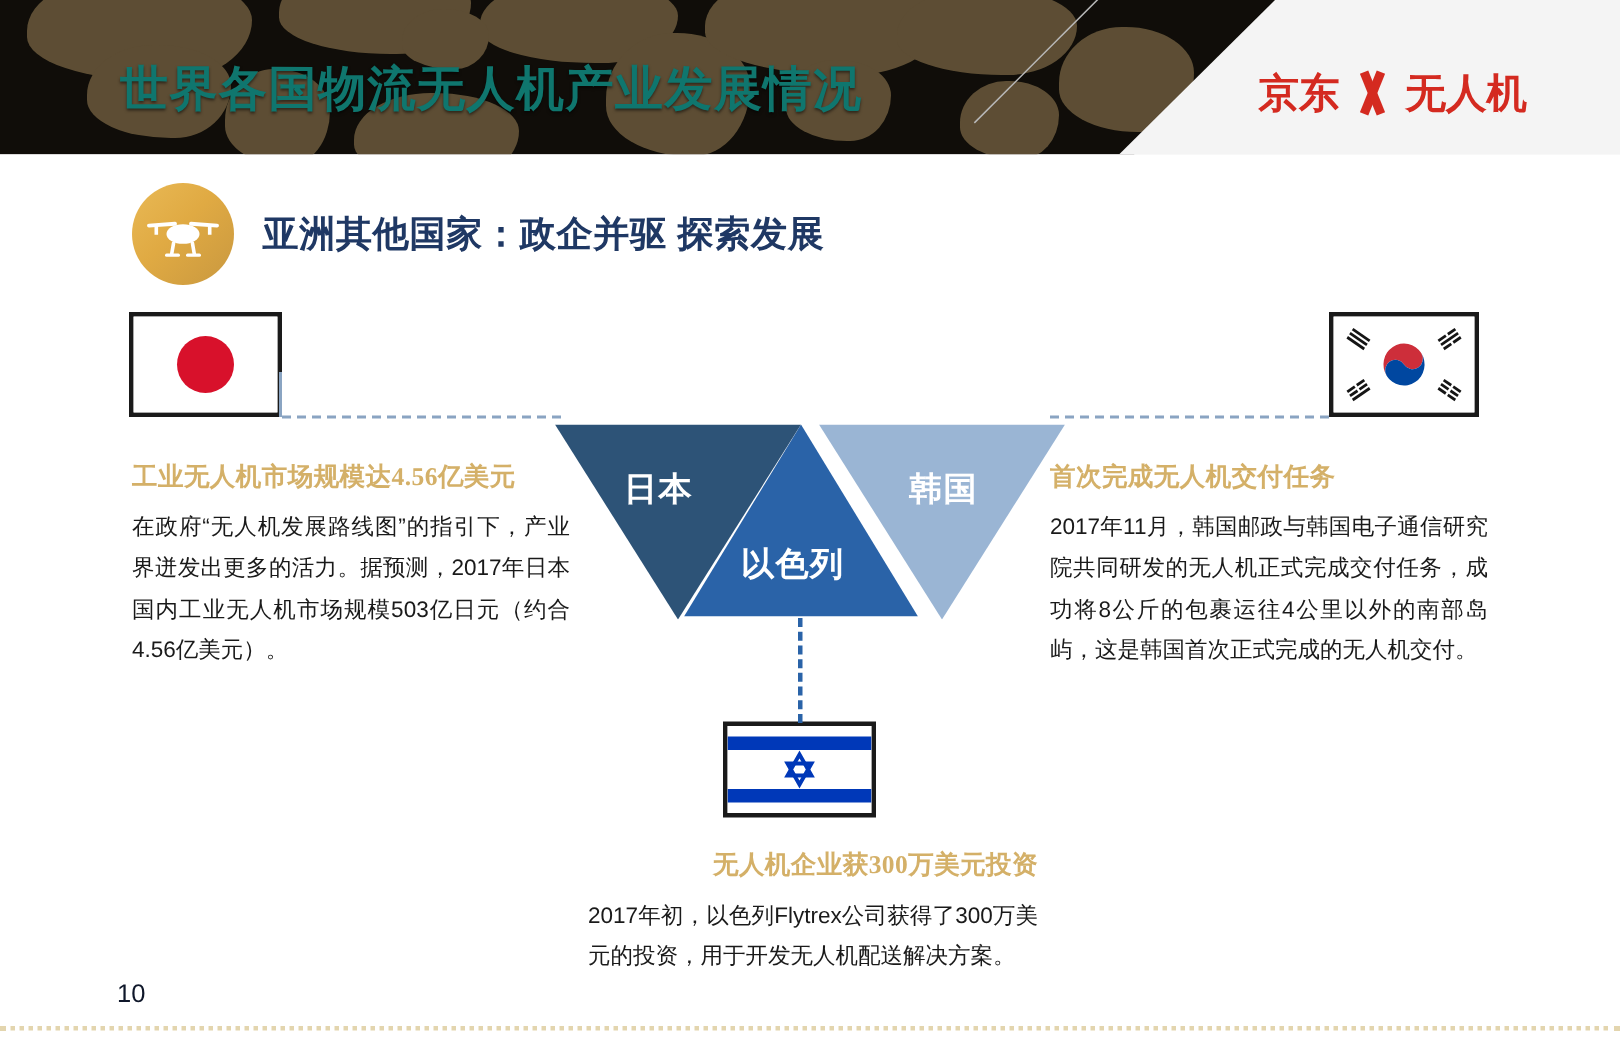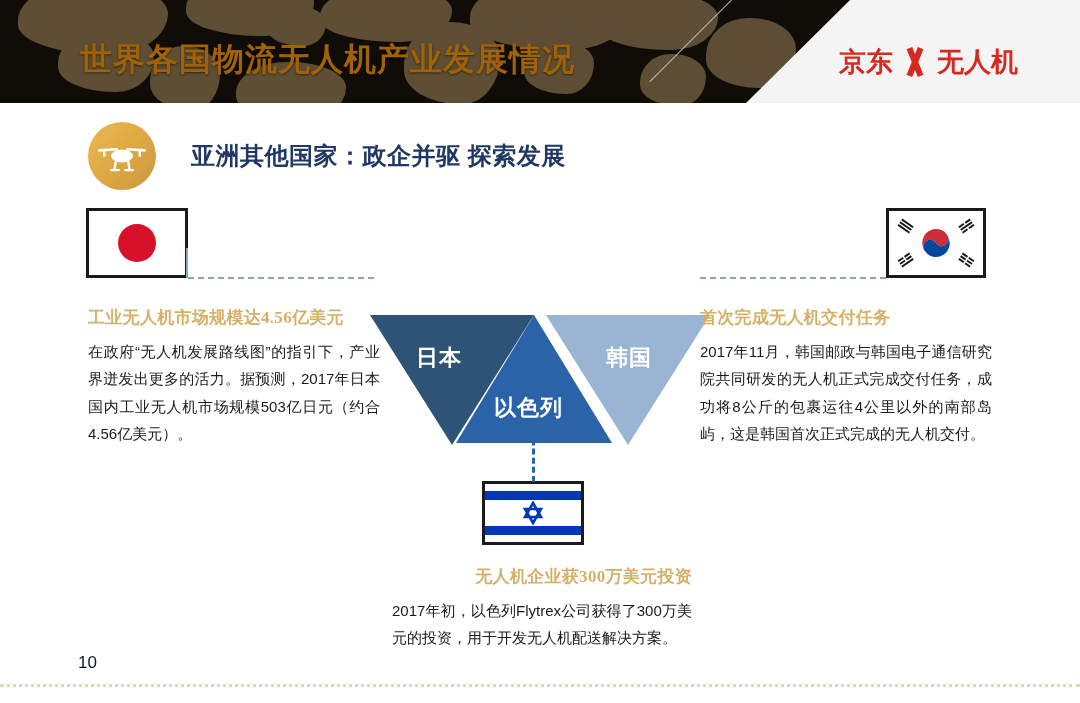--- a/index.html
+++ b/index.html
@@ -29,21 +29,21 @@
     position:absolute; right:0; top:0; width:340px; height:103px;
     background:#f4f4f4;
     clip-path: polygon(110px 0, 340px 0, 340px 103px, 6px 103px);
   }
   .diag-line {
     position:absolute; left:741px; top:-10px; width:1px; height:130px;
     background:#b9b9b9; transform: rotate(45deg); transform-origin: top center;
   }
   .header-title {
     position:absolute; left:80px; top:38px;
-    color:#a16207; font-size:32px; font-weight:bold; letter-spacing:1px;
+    color:#0f766e; font-size:32px; font-weight:bold; letter-spacing:1px;
     white-space:nowrap; text-shadow:0 1px 2px rgba(0,0,0,.5);
   }
   .logo {
     position:absolute; right:62px; top:44px;
     display:flex; align-items:center; gap:2px;
     color:#d42a20; font-size:27px; font-weight:bold; letter-spacing:0px;
     white-space:nowrap;
     justify-content:flex-end;
   }
   .logo-x { display:inline-block; width:34px; height:30px; position:relative; margin:0 3px; }
@@ -56,21 +56,21 @@
 
   
   .subtitle-row { position:absolute; left:88px; top:122px; display:flex; align-items:center; }
   .drone-circle {
     width:68px; height:68px; border-radius:50%;
     background: linear-gradient(135deg,#e9b955 0%,#e0aa43 45%,#c9983f 100%);
     position:relative; overflow:hidden; flex:0 0 auto;
   }
   .drone-circle svg { position:absolute; left:8px; top:16px; }
   .subtitle-text {
-    margin-left:35px; color:#1f3864; font-size:24px; font-weight:bold;
+    margin-left:19px; color:#1f3864; font-size:24px; font-weight:bold;
     white-space:nowrap; letter-spacing:.5px;
   }
 
   
   .flag { position:absolute; border:3px solid #1a1a1a; background:#fff; }
   #flag-japan  { left:86px;  top:208px; width:102px; height:70px; }
   #flag-korea  { left:886px; top:208px; width:100px; height:70px; }
   #flag-israel { left:482px; top:481px; width:102px; height:64px; }
 
   
@@ -79,21 +79,21 @@
   }
   #dash-left  { left:188px; top:277px; width:186px; }
   #dash-right { left:700px; top:277px; width:186px; }
   #dash-down  {
     position:absolute; left:532px; top:412px; width:0; height:70px;
     border-left:3px dashed #2a63a8;
   }
   .corner-left  { position:absolute; left:186px; top:248px; width:2px; height:30px; background:#8aa4c2; }
 
   
-  .tri { position:absolute;margin-top:32px; }
+  .tri { position:absolute; }
   .tri-label {
     position:absolute; color:#fff; font-size:22px; font-weight:bold;
     white-space:nowrap; letter-spacing:1px;
   }
 
   
   .block { position:absolute; }
   .block h3 {
     color:#d4b068; font-size:17px; font-weight:bold; margin-bottom:9px;
     letter-spacing:.3px; white-space:nowrap;font-family:Liberation Serif, serif;

